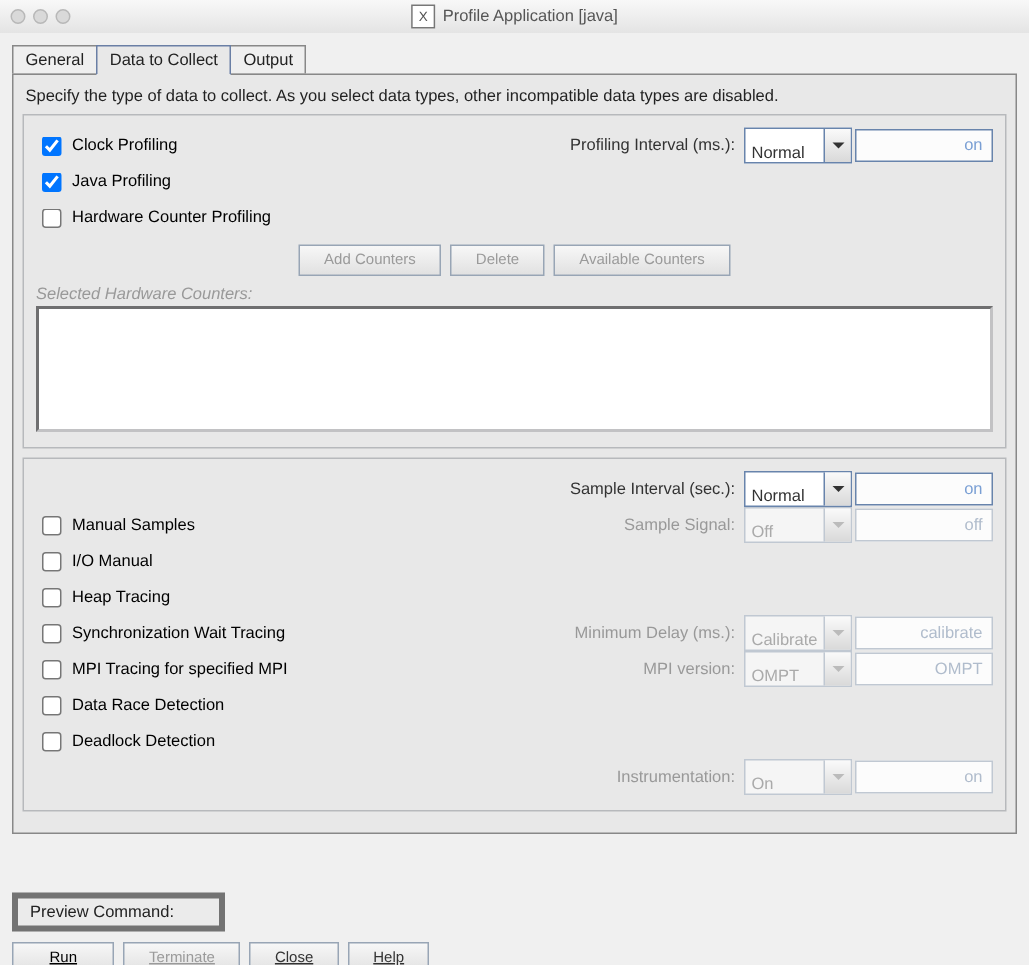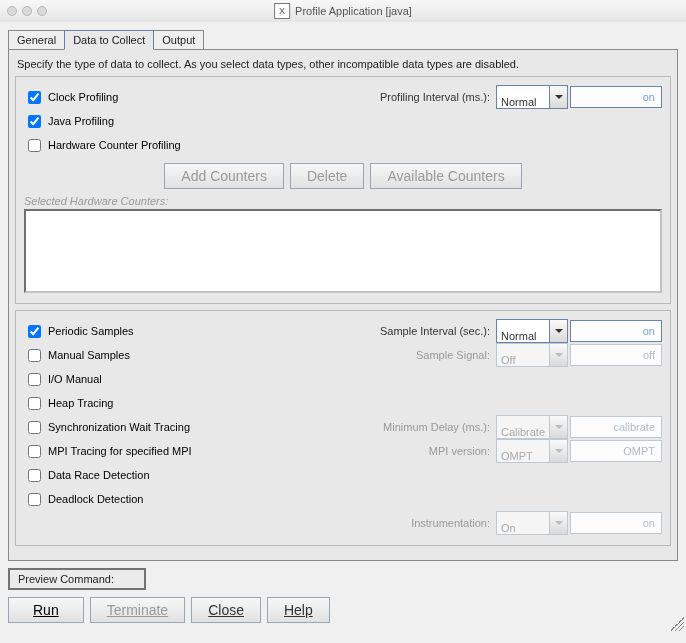--- a/index.html
+++ b/index.html
@@ -168,21 +168,21 @@
       box-sizing: border-box;
     }
     .readbox.disabled {
       border-color: #c0c8d2;
       color: #b0bccc;
     }
     .btn {
       background: linear-gradient(#f7f7f7,#e1e1e1);
       border: 1px solid #98a5b5;
       padding: 4px 16px;
-      font-size: 14px;
+      font-size: 10px;
       cursor: pointer;
       color: #333;
     }
     .btn.disabled { color: #9a9a9a; }
     .butrow {
       display: flex;
       gap: 6px;
       justify-content: center;
       padding: 6px 0;
     }
@@ -196,24 +196,25 @@
       font-size: 11px;
       padding-bottom: 2px;
       font-style: italic;
     }
     .disabled-label { color: #999; }
     .preview-tab {
       margin: 0 8px 3px 8px;
     }
     .preview-tab .ptab {
       display:inline-block;
-      border:2px solid #737373;
+      border:4px solid #737373;
       padding:3px 30px 3px 8px;
       background: #ebebeb;
       font-size:11px;
+      margin-top:32px;
     }
     .bottom-bar {
       display:flex;
       justify-content: space-between;
       padding: 4px 8px 10px 8px;
     }
     .bottom-left, .bottom-right {
       display:flex;
       gap:6px;
     }
@@ -291,24 +292,20 @@
       <button class="btn disabled">Add Counters</button>
       <button class="btn disabled">Delete</button>
       <button class="btn disabled">Available Counters</button>
     </div>
     <div class="caption">Selected Hardware Counters:</div>
     <div class="listbox"></div>
   </div>
 
   <div class="section">
     <div class="row">
-      <label class="cb-wrap">
-        <input type="checkbox" checked="" style="">
-        <span>Periodic Samples</span>
-      </label>
       <div class="right-ctrl">
         <span class="lbl-right">Sample Interval (sec.):</span>
         <div class="combo">
           <span class="txt">Normal</span>
           <span class="cb-btn"></span>
         </div>
         <div class="readbox">on</div>
       </div>
     </div>
     <div class="row">

